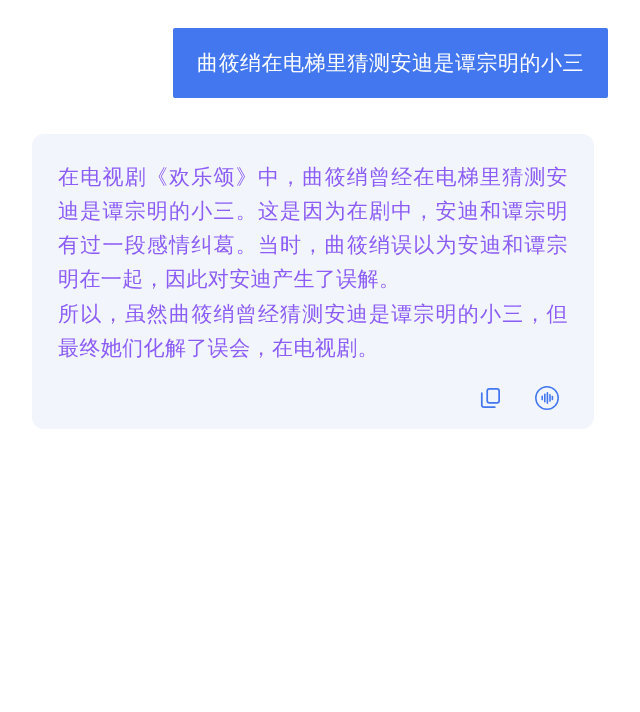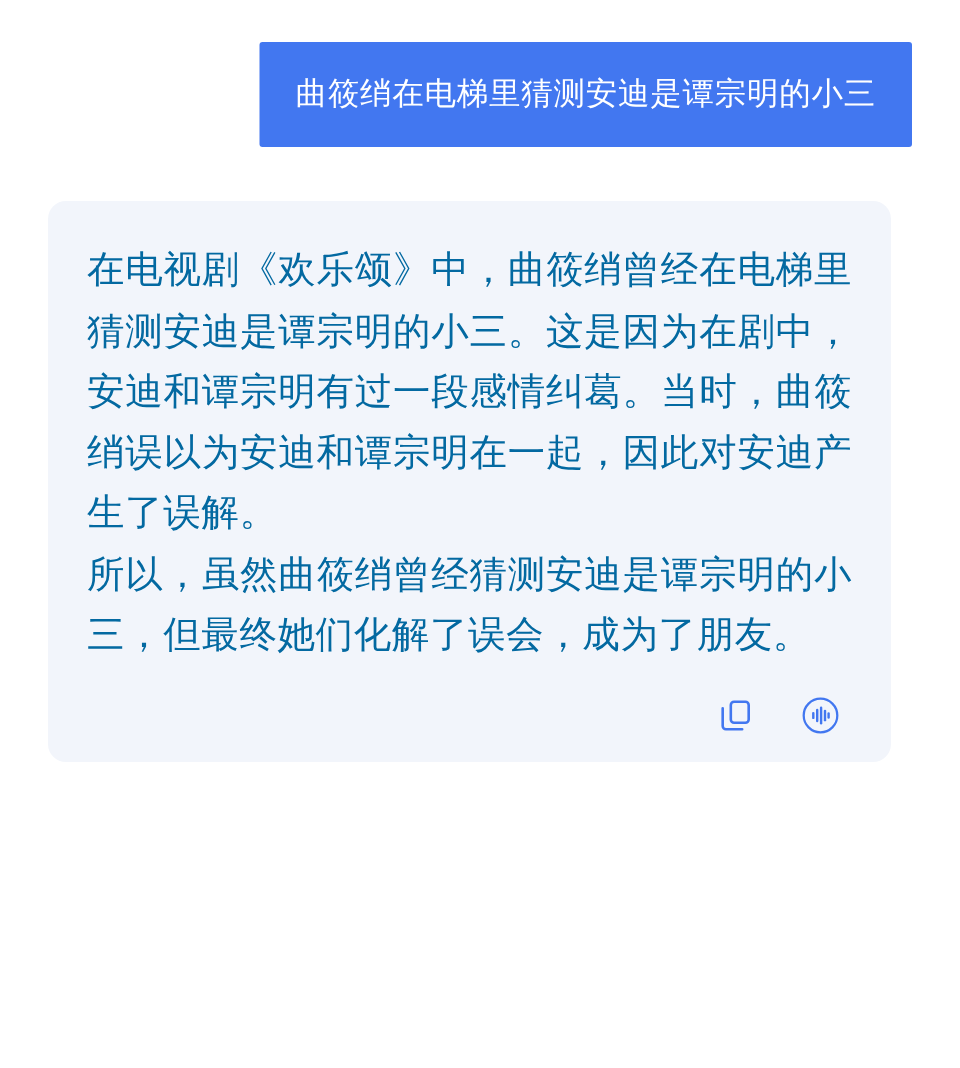--- a/index.html
+++ b/index.html
@@ -43,22 +43,22 @@
     display: flex;
     justify-content: flex-start;
     margin-top: 36px;
   }
   .bubble-assistant {
     background: #f2f5fb;
     border-radius: 12px;
     padding: 26px 26px 16px 26px;
     width: 562px;
     box-sizing: border-box;
-    color: #0369a1;
-    font-size: 25px;
+    color: #8b5cf6;
+    font-size: 21px;
     line-height: 1.62;
     letter-spacing: 0.4px;
   }
   .para {
     margin: 0;
     text-align: justify;
     text-justify: inter-ideograph;
   }
   .actions {
     display: flex;
@@ -86,21 +86,21 @@
 
 <div class="chat">
 
   <div class="row-user">
     <div class="bubble-user">曲筱绡在电梯里猜测安迪是谭宗明的小三</div>
   </div>
 
   <div class="row-assistant">
     <div class="bubble-assistant">
       <p class="para">在电视剧《欢乐颂》中，曲筱绡曾经在电梯里猜测安迪是谭宗明的小三。这是因为在剧中，安迪和谭宗明有过一段感情纠葛。当时，曲筱绡误以为安迪和谭宗明在一起，因此对安迪产生了误解。</p>
-      <p class="para">所以，虽然曲筱绡曾经猜测安迪是谭宗明的小三，但最终她们化解了误会，成为了朋友。</p>
+      <p class="para">所以，虽然曲筱绡曾经猜测安迪是谭宗明的小三，但最终她们化解了误会，在电视剧。</p>
 
       <div class="actions">
         <div class="icon-btn">
           <svg width="26" height="26" viewBox="0 0 24 24" fill="none" stroke="#4277f0" stroke-width="1.6" stroke-linecap="round" stroke-linejoin="round">
             <rect x="8.5" y="3.5" width="11" height="13" rx="2"></rect>
             <path d="M15.5 20.5h-10a2 2 0 0 1-2-2v-11"></path>
           </svg>
         </div>
         <div class="icon-btn">
           <svg width="28" height="28" viewBox="0 0 28 28" fill="none">

